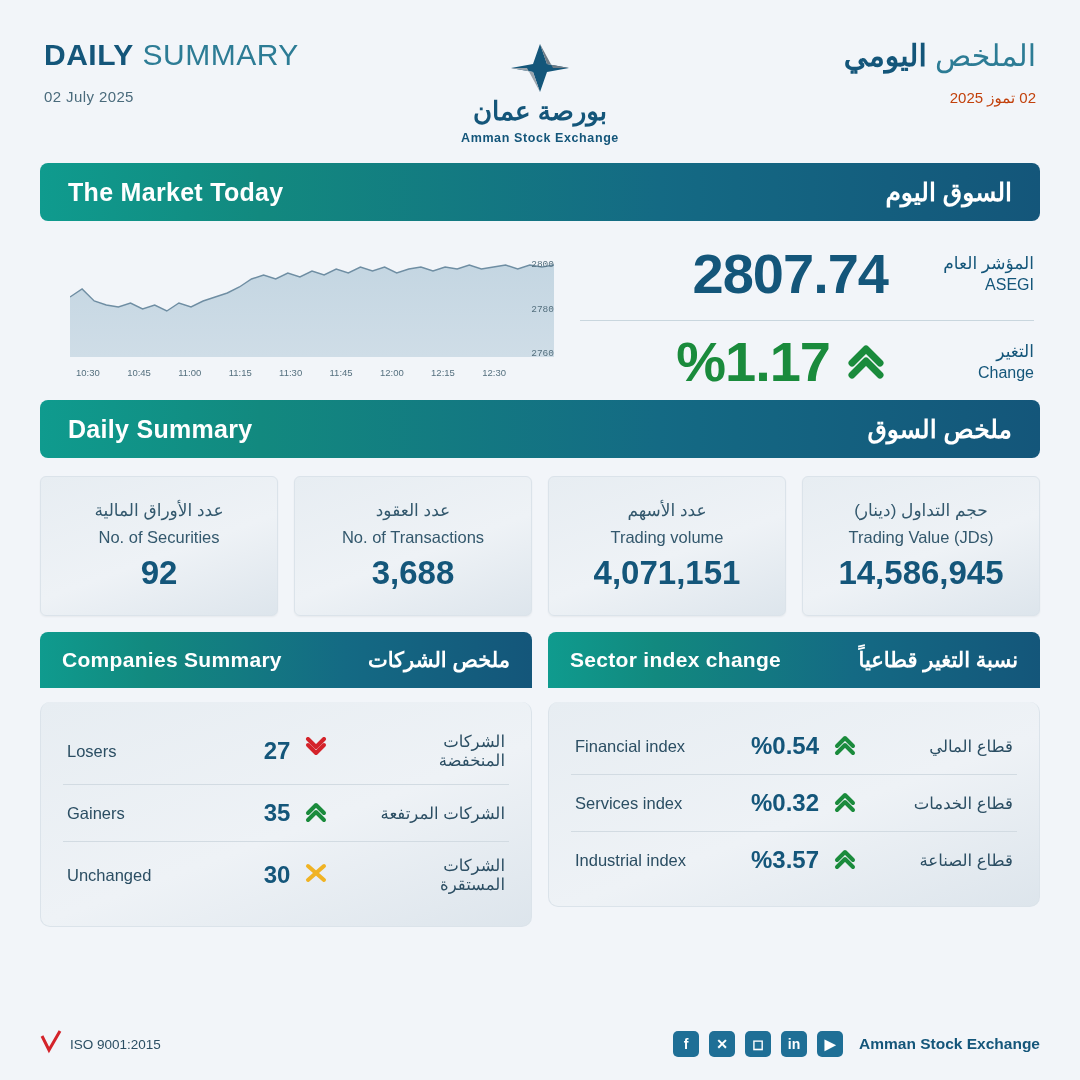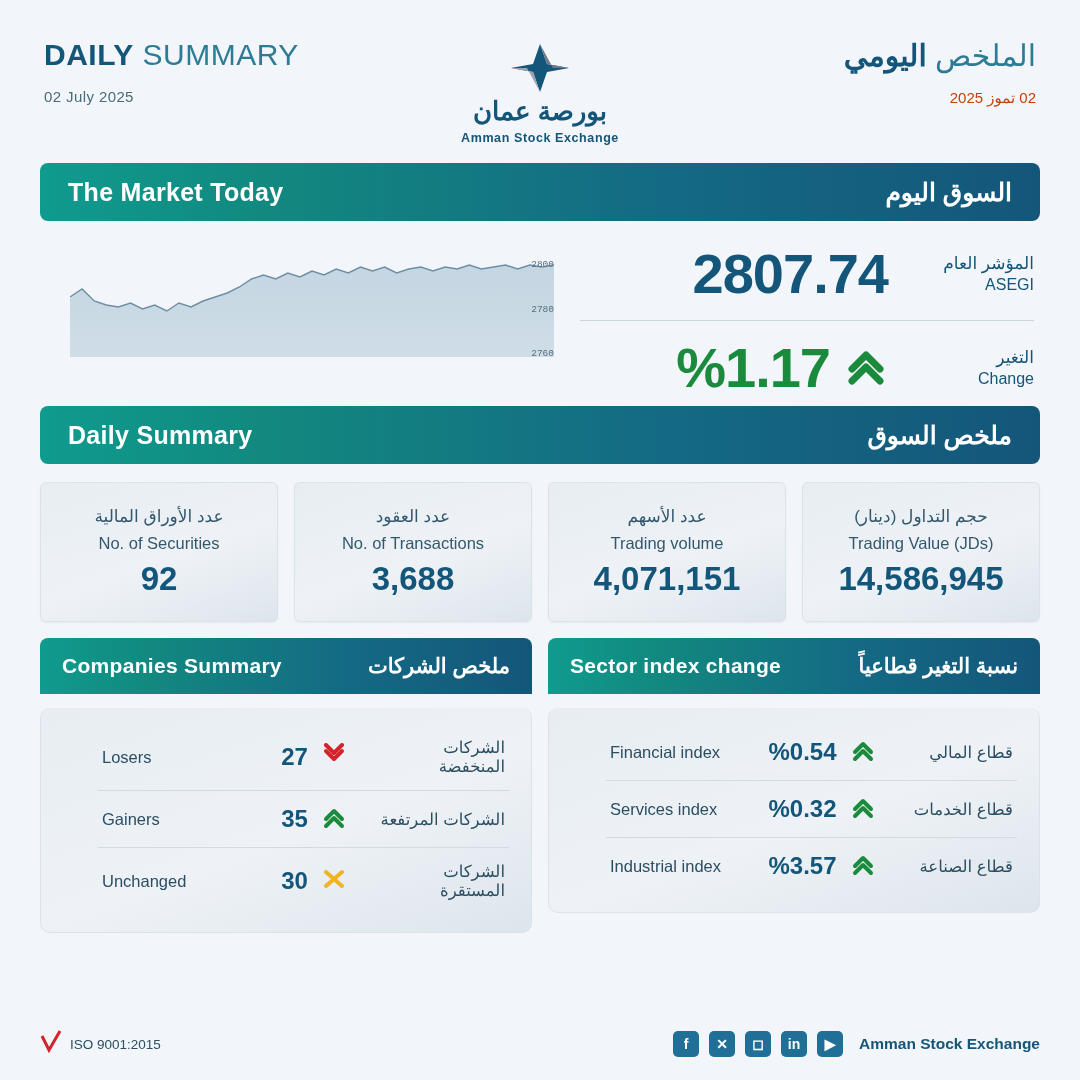--- a/index.html
+++ b/index.html
@@ -47,21 +47,21 @@
     padding: 14px 0 6px 0;
   }
   .chart-wrap { width: 520px; padding: 18px 6px 0 30px; }
   .chart-box { position: relative; width: 100%; height: 110px; }
   .chart-axis { display: flex; justify-content: space-between; font-size: 9.5px; color: #55707f; padding: 4px 48px 0 6px; }
   .y-labels { position: absolute; right: 0; top: 6px; height: 100px; display: flex; flex-direction: column; justify-content: space-between; font-size: 9.5px; color: #55707f; font-family: Liberation Mono, monospace; }
 
   .figures { flex: 1; padding: 6px 6px 0 20px; }
   .fig-row { display: flex; align-items: center; justify-content: flex-end; gap: 26px; }
   .fig-row.r1 { padding-bottom: 14px; }
-  .fig-row.r2 { padding-top: 14px; border-top: 1px solid #c9d6de; }
+  .fig-row.r2 { padding-top: 8px; border-top: 1px solid #c9d6de; }
   .fig-val { font-size: 56px; font-weight: bold; color: #14567a; letter-spacing: -1px; }
   .fig-val.green { color: #1a8b3c; }
   .fig-lbl { text-align: right; min-width: 120px; }
   .fig-lbl .ar { font-size: 17px; direction: rtl; color: #14567a; }
   .fig-lbl .en { font-size: 16px; color: #14567a; margin-top: 2px; }
   .chev-up { display: inline-block; font-size: 40px; color: #1a8b3c; line-height: .8; }
 
   
   .cards { display: flex; gap: 16px; padding: 18px 0 16px 0; }
   .card {
@@ -83,21 +83,21 @@
   .panel-body {
     background: linear-gradient(160deg, #e7edf2 0%, #eef2f6 55%, #dde5ec 100%);
     border: 1px solid #dbe3ea; border-top: none;
     border-radius: 0 0 10px 10px;
     padding: 16px 22px 18px 22px;
     margin-top: 14px;
     border-radius: 10px;
   }
   .prow {
     display: flex; align-items: center; justify-content: space-between;
-    padding: 14px 4px; border-bottom: 1px solid #d2dbe2; margin-left: 35px;
+    padding: 14px 4px; border-bottom: 1px solid #d2dbe2;
   }
   .prow:last-child { border-bottom: none; }
   .prow .en { font-size: 16.5px; color: #2b4e63; width: 150px; }
   .prow .mid { display: flex; align-items: center; gap: 14px; }
   .prow .val { font-size: 24px; font-weight: bold; color: #14567a; }
   .prow .ar { font-size: 16.5px; direction: rtl; color: #2b4e63; width: 130px; text-align: right; }
   .arrow { font-size: 23px; line-height: 1; font-weight: bold; }
   .arrow.up { color: #1a8b3c; }
   .arrow.down { color: #d4232a; }
   .arrow.flat { color: #f0b323; }
@@ -167,20 +167,31 @@
           </defs>
           <polygon fill="url(#fill)" stroke="none" points="0,44 12,36 24,48 36,52 48,54 60,50 72,56 84,52 96,58 108,50 120,54 132,48 144,44 156,40 168,34 180,26 192,22 204,26 216,20 228,24 240,18 252,22 264,16 276,20 288,14 300,18 312,14 324,20 336,16 348,14 360,18 372,14 384,16 396,12 408,16 420,14 432,12 444,16 456,12 468,14 480,12 480,104 0,104"></polygon>
           <polyline fill="none" stroke="#6f8ea3" stroke-width="1.4" points="0,44 12,36 24,48 36,52 48,54 60,50 72,56 84,52 96,58 108,50 120,54 132,48 144,44 156,40 168,34 180,26 192,22 204,26 216,20 228,24 240,18 252,22 264,16 276,20 288,14 300,18 312,14 324,20 336,16 348,14 360,18 372,14 384,16 396,12 408,16 420,14 432,12 444,16 456,12 468,14 480,12"></polyline>
         </svg>
         <div class="y-labels">
           <span>2800</span>
           <span>2780</span>
           <span>2760</span>
         </div>
       </div>
+      <div class="chart-axis">
+        <span>10:30</span>
+        <span>10:45</span>
+        <span>11:00</span>
+        <span>11:15</span>
+        <span>11:30</span>
+        <span>11:45</span>
+        <span>12:00</span>
+        <span>12:15</span>
+        <span>12:30</span>
+      </div>
     </div>
 
     <div class="figures">
       <div class="fig-row r1">
         <div class="fig-val">2807.74</div>
         <div class="fig-lbl">
           <div class="ar">المؤشر العام</div>
           <div class="en">ASEGI</div>
         </div>
       </div>

